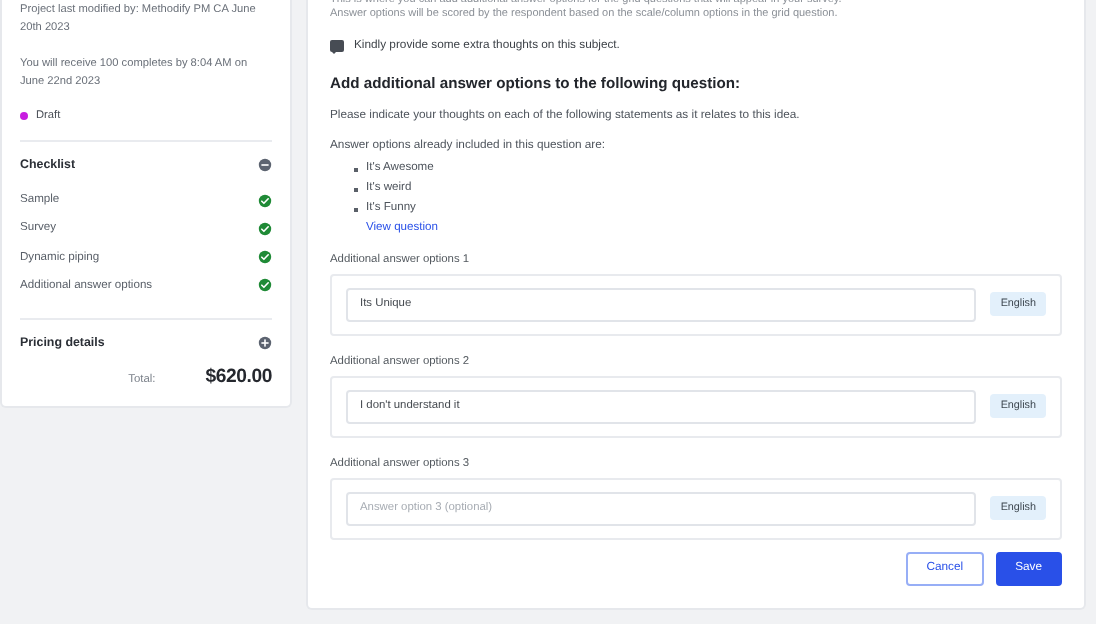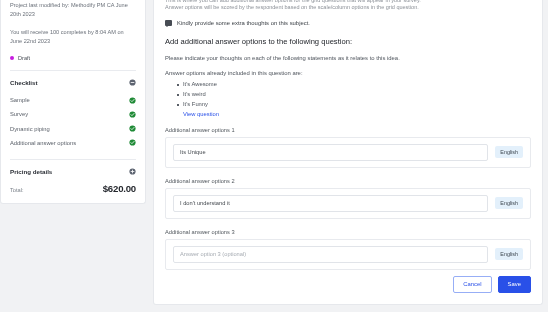--- a/index.html
+++ b/index.html
@@ -67,21 +67,21 @@
   }
   .ico svg { display: block; }
 
   .check-row {
     display: flex; align-items: center; justify-content: space-between;
     padding: 3.6px 0;
   }
   .check-label { font-size: 5.8px; color: #595f68; }
 
   .total-row {
-    display: flex; align-items: baseline; justify-content: space-between;
+    display: flex; align-items: baseline; justify-content: flex-end;
     gap: 25px;
     padding: 1px 0 9px 0;
   }
   .total-label { font-size: 5.7px; color: #7b818a; }
   .total-value { font-size: 9.6px; font-weight: bold; color: #25282e; letter-spacing: -0.2px; }
 
   
   .gap { flex: 0 0 7px; }
   .main-wrap { flex: 1 1 auto; padding-right: 5px; height: 305px; }
   .main-card {
@@ -122,21 +122,21 @@
     position: absolute;
     left: 1.2px; bottom: -1.6px;
     width: 0; height: 0;
     border-left: 1.6px solid transparent;
     border-right: 1.6px solid transparent;
     border-top: 1.8px solid #474c54;
   }
   .note-text { font-size: 5.9px; color: #3d4248; }
 
   .q-heading {
-    font-size: 7.6px; font-weight: normal; color: #23262c;
+    font-size: 7.6px; font-weight: bold; color: #23262c;
     margin: 11px 0 0 0;
   }
   .q-sub {
     font-size: 5.9px; color: #4e545c;
     margin: 9px 0 0 0;
   }
   .q-included {
     font-size: 5.9px; color: #4e545c;
     margin: 9px 0 0 0;
   }

